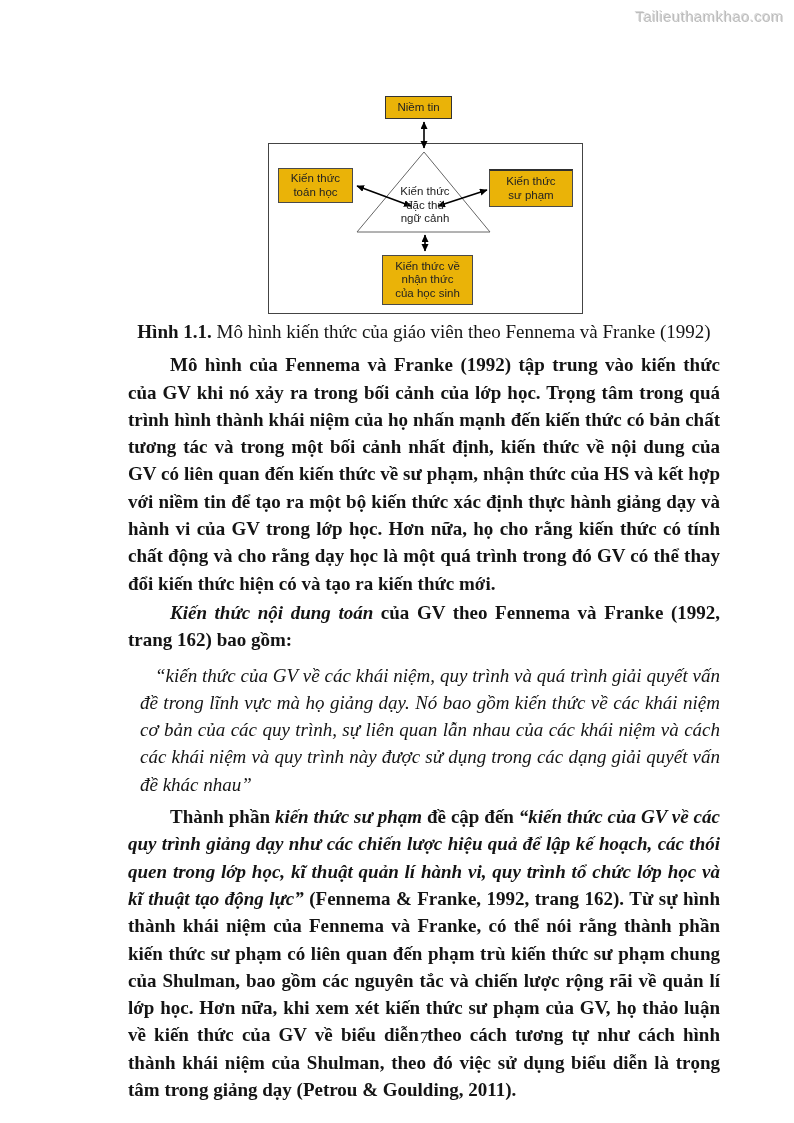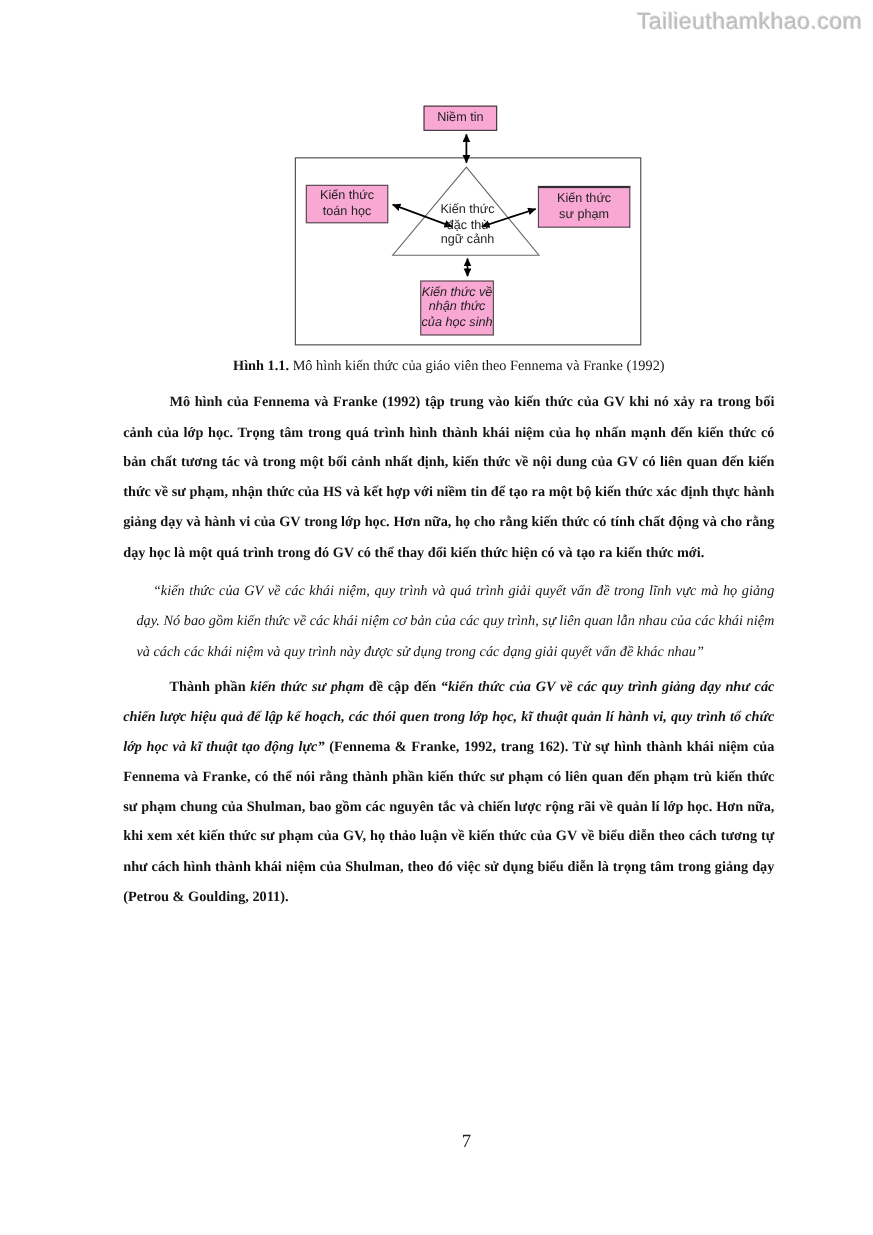--- a/index.html
+++ b/index.html
@@ -3,47 +3,47 @@
 <meta charset="utf-8">
 <style>
   html,body{margin:0;padding:0;background:#ffffff;}
   .page{
     position:relative;width:794px;height:1123px;background:#ffffff;overflow:hidden;
     font-family:"Liberation Serif", serif;color:#141414;
   }
   
   .watermark{
     position:absolute;top:8px;right:10px;
-    font-family:"Liberation Sans", sans-serif;font-size:21px;letter-spacing:.4px;
+    font-family:"Liberation Sans", sans-serif;font-size:15px;letter-spacing:.4px;
     color:#bdbdbd;text-shadow:1px 1px 0 #ffffff,-1px -1px 0 #d9d9d9;
   }
   
   .figure{position:absolute;left:0;top:0;width:794px;height:330px;}
   .figure svg{position:absolute;left:0;top:0;}
   .fbox{
-    position:absolute;background:#f9a8d4;border:1px solid #4a4a4a;box-sizing:border-box;
+    position:absolute;background:#eab308;border:1px solid #4a4a4a;box-sizing:border-box;
     display:flex;align-items:center;justify-content:center;text-align:center;
     font-family:"Liberation Sans", sans-serif;font-size:11.5px;line-height:13.5px;color:#222222;
   }
   .fbox.belief{left:385px;top:96px;width:67px;height:23px;border-width:1.5px;border-color:#333;}
   .frame{
     position:absolute;left:268px;top:143px;width:315px;height:171px;
     border:1.5px solid #444444;box-sizing:border-box;background:#ffffff;
   }
   .fbox.mathk{left:278px;top:168px;width:75px;height:35px;}
   .fbox.pedak{left:489px;top:169px;width:84px;height:38px;border-top:2.5px solid #2f2f2f;}
-  .fbox.learnk{left:382px;top:255px;width:67px;height:50px;font-style:italic;}
+  .fbox.learnk{left:382px;top:255px;width:91px;height:50px;}
   .trilabel{
     position:absolute;left:383px;top:185px;width:84px;text-align:center;
     font-family:"Liberation Sans", sans-serif;font-size:11.5px;line-height:13.5px;color:#222222;
   }
   
   .textblock{
-    position:absolute;left:112px;top:318px;width:592px;
-    font-size:13px;line-height:27.3px;text-align:justify;
+    position:absolute;left:128px;top:318px;width:592px;
+    font-size:19px;line-height:27.3px;text-align:justify;
   }
   .caption{margin:0 0 6px 0;text-align:center;}
   .para{margin:0;text-indent:42px;font-weight:bold;}
   .para.p2{margin-top:2px;}
   .quote{margin:8px 0 0 12px;text-indent:0;}
   .para.p3{margin-top:5px;}
   .pageno{
     position:absolute;left:128px;top:1028px;width:592px;text-align:center;
     font-size:17px;color:#222222;
   }
@@ -74,19 +74,20 @@
     <div class="fbox belief">Niềm tin</div>
     <div class="fbox mathk">Kiến thức<br>toán học</div>
     <div class="fbox pedak">Kiến thức<br>sư phạm</div>
     <div class="fbox learnk">Kiến thức về<br>nhận thức<br>của học sinh</div>
     <div class="trilabel">Kiến thức<br>đặc thù<br>ngữ cảnh</div>
   </div>
 
   <div class="textblock">
     <p class="caption"><span style="font-weight: bold;">Hình 1.1.</span><span> Mô hình kiến thức của giáo viên theo Fennema và Franke (1992)</span></p>
     <p class="para"><span>Mô hình của Fennema và Franke (1992) tập trung vào kiến thức của GV khi nó xảy ra trong bối cảnh của lớp học. Trọng tâm trong quá trình hình thành khái niệm của họ nhấn mạnh đến kiến thức có bản chất tương tác và trong một bối cảnh nhất định, kiến thức về nội dung của GV có liên quan đến kiến thức về sư phạm, nhận thức của HS và kết hợp với niềm tin để tạo ra một bộ kiến thức xác định thực hành giảng dạy và hành vi của GV trong lớp học. Hơn nữa, họ cho rằng kiến thức có tính chất động và cho rằng dạy học là một quá trình trong đó GV có thể thay đổi kiến thức hiện có và tạo ra kiến thức mới.</span></p>
+    <p class="para p2"><span style="font-style: italic;">Kiến thức nội dung toán</span><span> của GV theo Fennema và Franke (1992, trang 162) bao gồm:</span></p>
     <p class="quote"><span style="font-style: italic; margin-left: 15px;">“kiến thức của GV về các khái niệm, quy trình và quá trình giải quyết vấn đề trong lĩnh vực mà họ giảng dạy. Nó bao gồm kiến thức về các khái niệm cơ bản của các quy trình, sự liên quan lẫn nhau của các khái niệm và cách các khái niệm và quy trình này được sử dụng trong các dạng giải quyết vấn đề khác nhau”</span></p>
     <p class="para p3"><span>Thành phần </span><span style="font-style: italic;">kiến thức sư phạm</span><span> đề cập đến </span><span style="font-style: italic;">“kiến thức của GV về các quy trình giảng dạy như các chiến lược hiệu quả để lập kế hoạch, các thói quen trong lớp học, kĩ thuật quản lí hành vi, quy trình tổ chức lớp học và kĩ thuật tạo động lực”</span><span> (Fennema &amp; Franke, 1992, trang 162). Từ sự hình thành khái niệm của Fennema và Franke, có thể nói rằng thành phần kiến thức sư phạm có liên quan đến phạm trù kiến thức sư phạm chung của Shulman, bao gồm các nguyên tắc và chiến lược rộng rãi về quản lí lớp học. Hơn nữa, khi xem xét kiến thức sư phạm của GV, họ thảo luận về kiến thức của GV về biểu diễn theo cách tương tự như cách hình thành khái niệm của Shulman, theo đó việc sử dụng biểu diễn là trọng tâm trong giảng dạy (Petrou &amp; Goulding, 2011).</span></p>
   </div>
 
   <div class="pageno">7</div>
 
 </div>
 
 </body></html>

